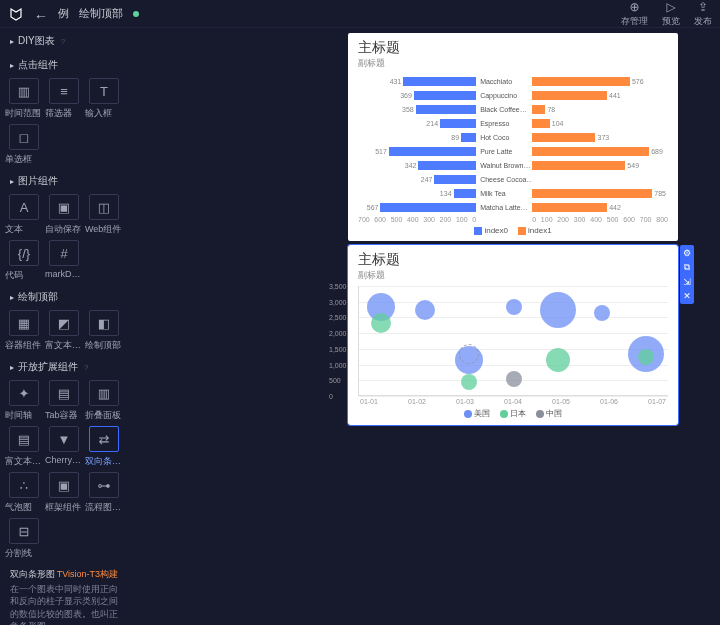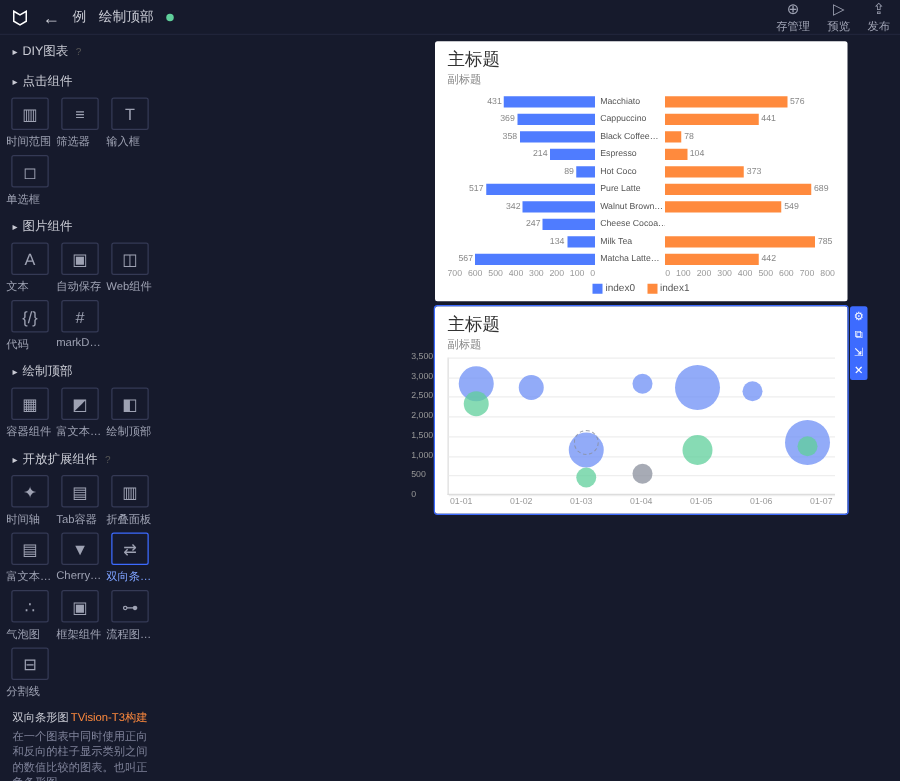--- a/index.html
+++ b/index.html
@@ -390,16 +390,21 @@
           </div>
         <div class="xaxis" id="bx">
             <span>01-01</span>
             <span>01-02</span>
             <span>01-03</span>
             <span>01-04</span>
             <span>01-05</span>
             <span>01-06</span>
             <span>01-07</span>
           </div>
+        <div class="legend" id="leg2">
+            <span><span class="lg-sw" style="background:#6e8ff5;border-radius:50%"></span>美国</span>
+            <span><span class="lg-sw" style="background:#5fcf9b;border-radius:50%"></span>日本</span>
+            <span><span class="lg-sw" style="background:#8a8f9c;border-radius:50%"></span>中国</span>
+          </div>
       </div>
     </div>
   </div>
 </div>
 
 </body></html>

